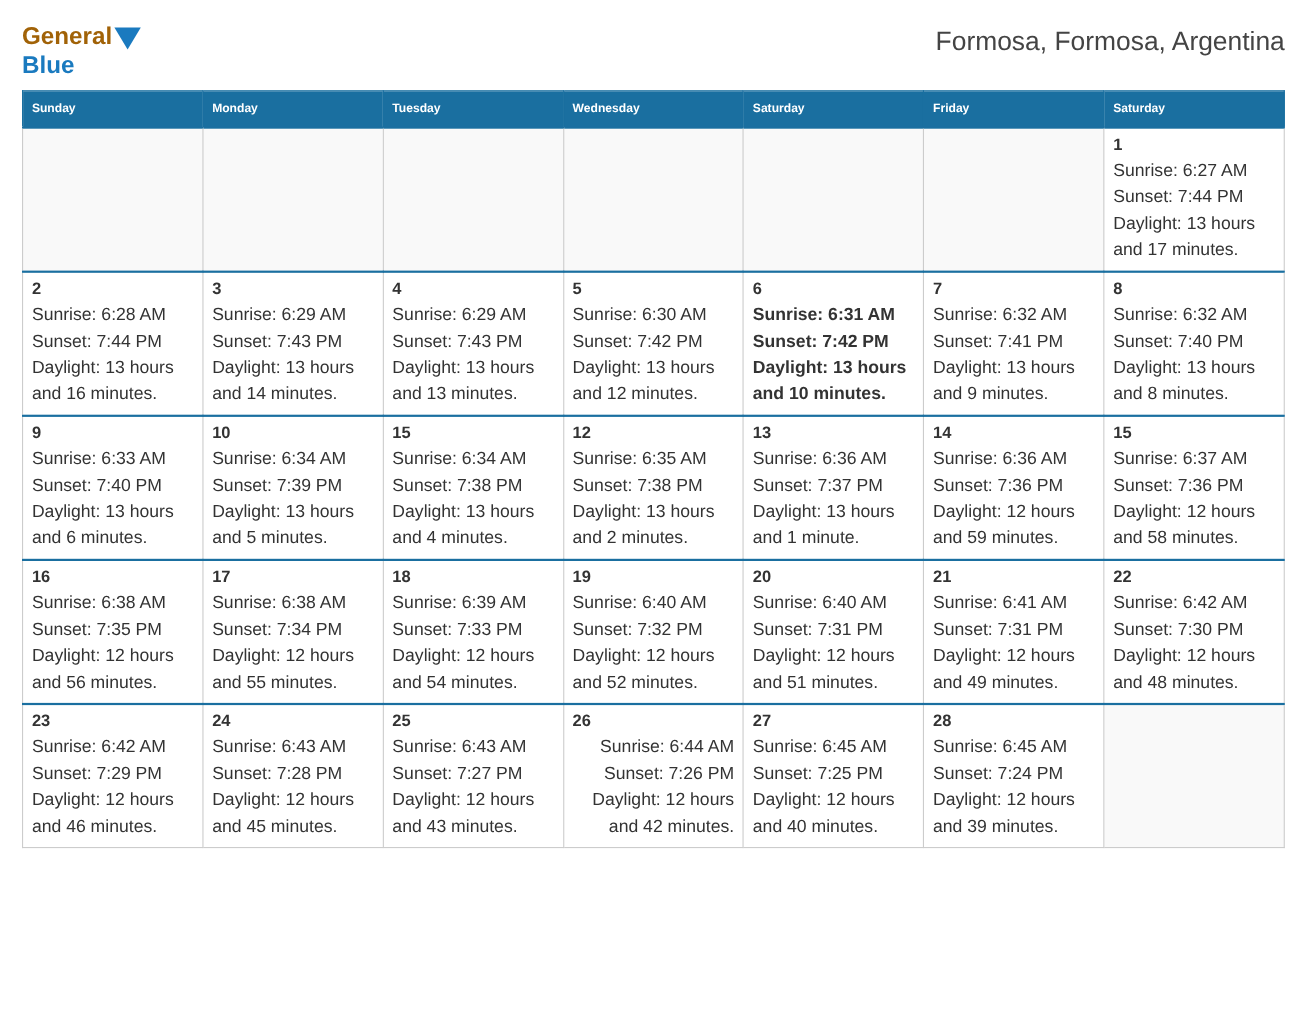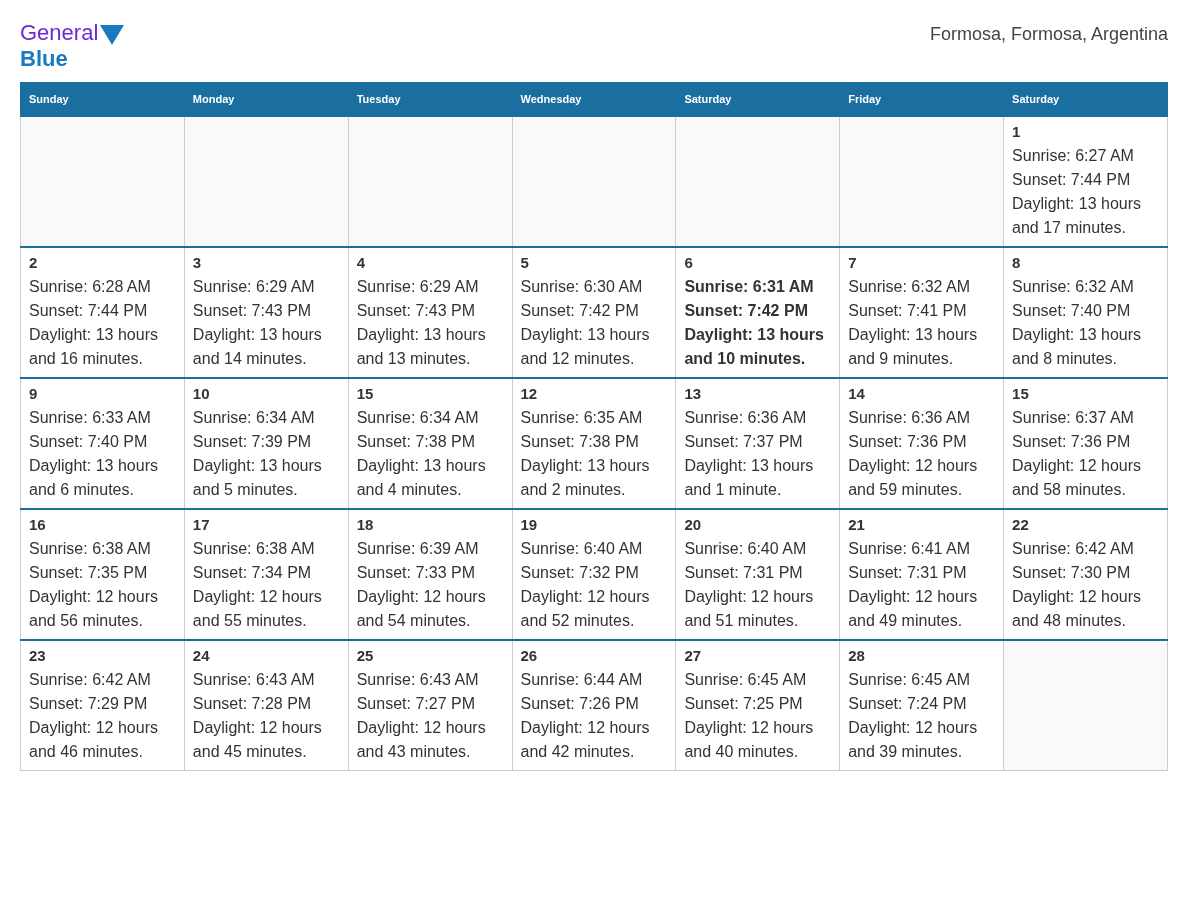--- a/index.html
+++ b/index.html
@@ -20,22 +20,22 @@
       display: flex;
       flex-direction: column;
       align-items: flex-start;
     }
     .logo-top {
       display: flex;
       align-items: center;
     }
     .logo-general {
       font-size: 22px;
-      font-weight: normal;
-      color: #6d28d9;
+      font-weight: bold;
+      color: #a16207;
     }
     .logo-arrow {
       width: 0;
       height: 0;
       border-left: 12px solid transparent;
       border-right: 12px solid transparent;
       border-top: 20px solid #1a7abf;
       margin-left: 2px;
       margin-top: 4px;
     }
@@ -46,21 +46,21 @@
     }
     .title-section {
       text-align: right;
     }
     .month-title {
       font-size: 42px;
       font-weight: bold;
       color: #222;
     }
     .location {
-      font-size: 18px;
+      font-size: 24px;
       color: #444;
       margin-top: 4px;
     }
     .calendar {
       width: 100%;
       border-collapse: collapse;
       margin-top: 10px;
     }
     .calendar th {
       background-color: #1a6fa0;
@@ -290,21 +290,21 @@
 Daylight: 12 hours and 45 minutes.</div>
         </td>
         <td>
           <span class="day-num">25</span>
           <div class="day-info" style="white-space: pre-line;">Sunrise: 6:43 AM
 Sunset: 7:27 PM
 Daylight: 12 hours and 43 minutes.</div>
         </td>
         <td>
           <span class="day-num">26</span>
-          <div class="day-info" style="white-space: pre-line;">Sunrise: 6:44 AM
+          <div class="day-info" style="white-space: pre-line; text-align: right;">Sunrise: 6:44 AM
 Sunset: 7:26 PM
 Daylight: 12 hours and 42 minutes.</div>
         </td>
         <td>
           <span class="day-num">27</span>
           <div class="day-info" style="white-space: pre-line;">Sunrise: 6:45 AM
 Sunset: 7:25 PM
 Daylight: 12 hours and 40 minutes.</div>
         </td>
         <td>

